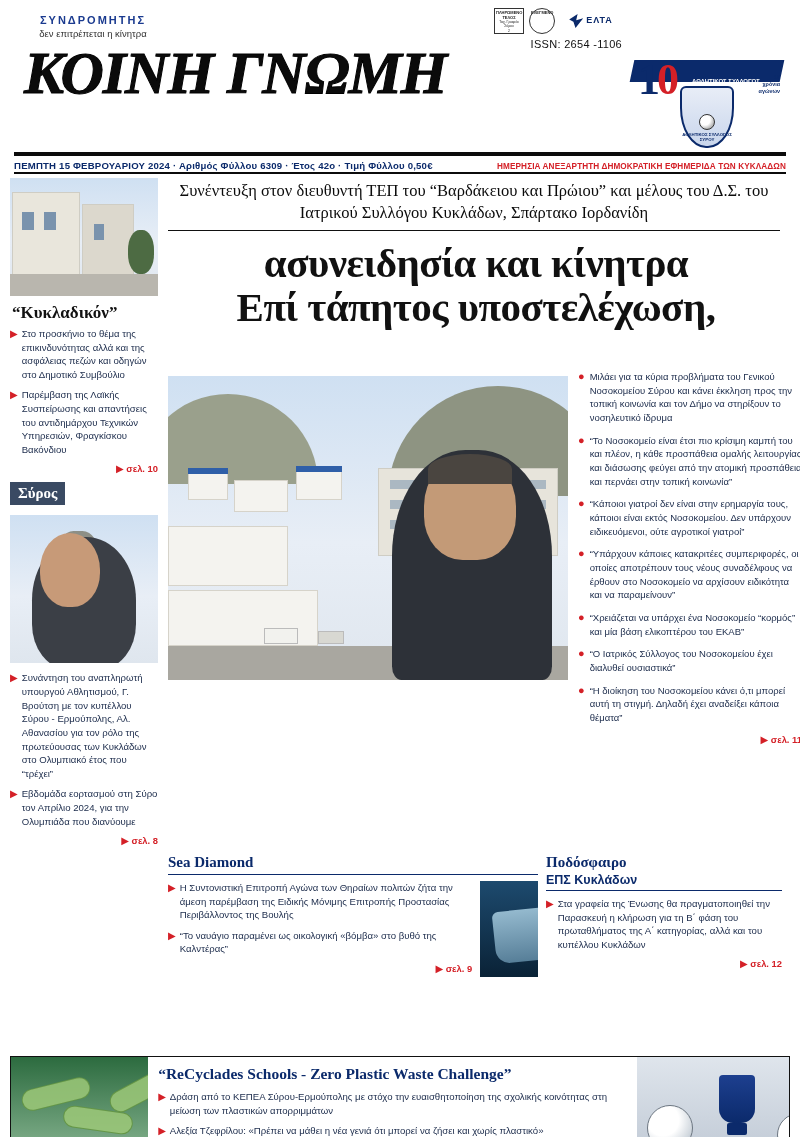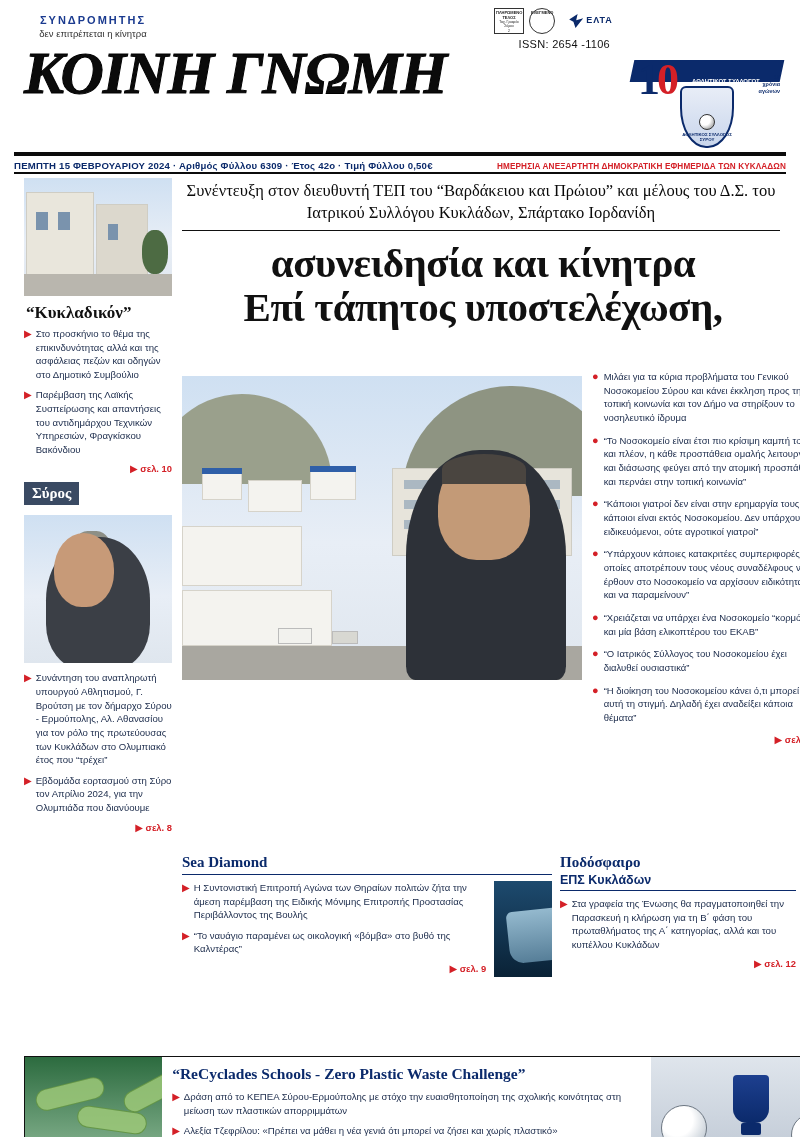--- a/index.html
+++ b/index.html
@@ -18,21 +18,21 @@
   .subscriber-box {
     position: absolute; left: 4px; top: 14px; width: 158px; text-align: center;
   }
   .subscriber-box .l1 {
     font-size: 11px; letter-spacing: 2px; color: #1a3a8f; font-weight: bold;
   }
   .subscriber-box .l2 {
     font-size: 9.5px; color: #333; margin-top: 2px;
   }
   .issn {
-    position: absolute; right: 180px; top: 38px; font-size: 11px; color: #111;
+    position: absolute; right: 168px; top: 38px; font-size: 11px; color: #111;
     letter-spacing: .3px;
   }
   .top-stamps {
     position: absolute; right: 168px; top: 8px; display: flex; gap: 5px; align-items: flex-start;
   }
   .stamp {
     width: 30px; height: 26px; border: 1px solid #333; font-size: 3.4px;
     line-height: 1.25; text-align: center; padding: 1px; color: #222; background: #fff;
   }
   .stamp b { font-size: 4px; display: block; }
@@ -98,21 +98,21 @@
   .dateline .date {
     font-size: 9.6px; font-weight: bold; color: #0b2a6b; letter-spacing: .2px;
   }
   .dateline .tagline {
     font-size: 8.2px; font-weight: bold; color: #d42027; margin-left: auto;
     letter-spacing: .1px;
   }
   .rule-thin { height: 2px; background: #0b0b0b; margin: 0 4px 6px 4px; }
 
   
-  .content { position: relative; margin-left: 14px; }
+  .content { position: relative; }
 
   .kicker {
     margin-left: 158px; margin-right: 10px; text-align: center;
     font-family: "Liberation Serif", serif; font-size: 16.5px; line-height: 1.32;
     color: #0b0b0b; padding-bottom: 6px; border-bottom: 1.5px solid #111;
   }
   .headline {
     margin-left: 158px; margin-right: 6px; text-align: center;
     font-family: "Liberation Serif", serif; font-weight: bold;
     font-size: 41px; line-height: 1.08; margin-top: 10px; letter-spacing: -.5px;
@@ -344,21 +344,21 @@
       <div class="portrait">
         <div class="sky"></div>
         <div class="stat-body"></div>
         <div class="stat-base"></div>
         <div class="portrait-head"></div>
         <div class="portrait-face"></div>
       </div>
 
       <div class="bullet-item" style="margin-top:8px;">
         <span class="arrow">▶</span>
-        <p>Συνάντηση του αναπληρωτή υπουργού Αθλητισμού, Γ. Βρούτση με τον δήμαρχο Σύρου - Ερμούπολης, Αλ. Αθανασίου για τον ρόλο της πρωτεύουσας των Κυκλάδων στο Ολυμπιακό έτος που “τρέχει”</p>
+        <p>Συνάντηση του αναπληρωτή υπουργού Αθλητισμού, Γ. Βρούτση με τον κυπέλλου Σύρου - Ερμούπολης, Αλ. Αθανασίου για τον ρόλο της πρωτεύουσας των Κυκλάδων στο Ολυμπιακό έτος που “τρέχει”</p>
       </div>
       <div class="bullet-item">
         <span class="arrow">▶</span>
         <p>Εβδομάδα εορτασμού στη Σύρο τον Απρίλιο 2024, για την Ολυμπιάδα που διανύουμε</p>
       </div>
       <div class="pageref-line">
         <span class="arrow">▶</span>
         <span class="pageref">σελ. 8</span>
       </div>
     </div>

